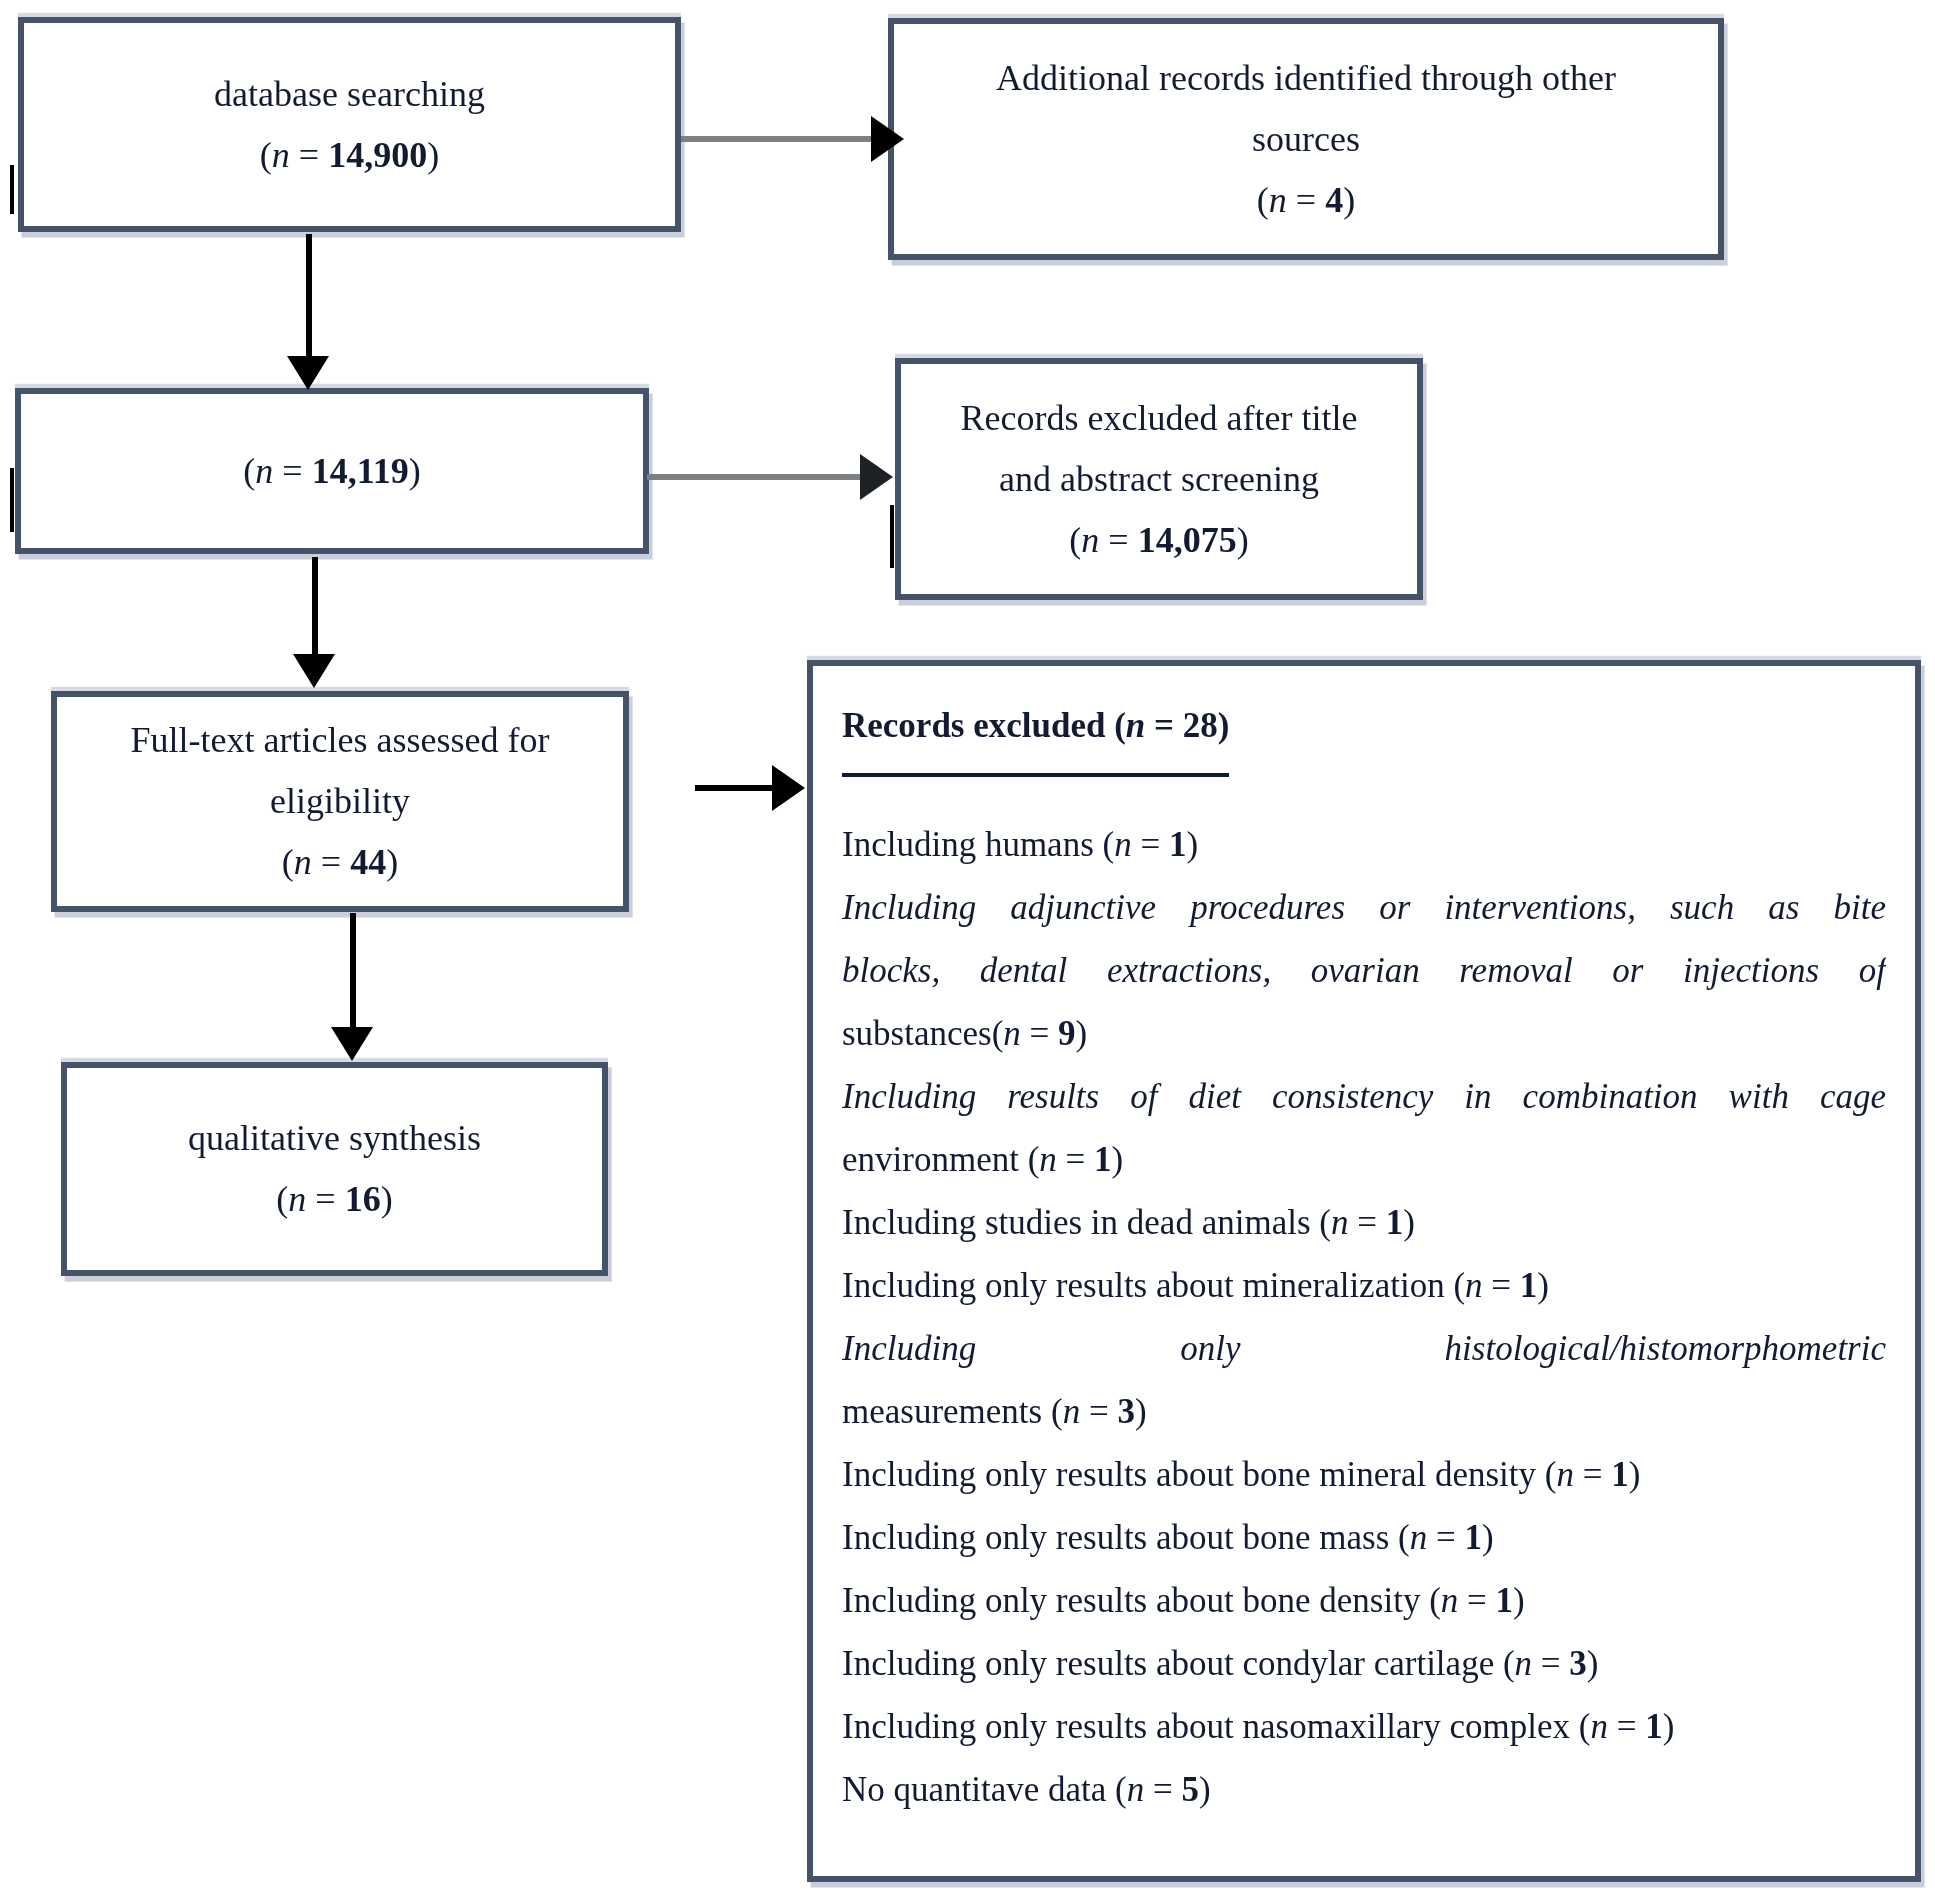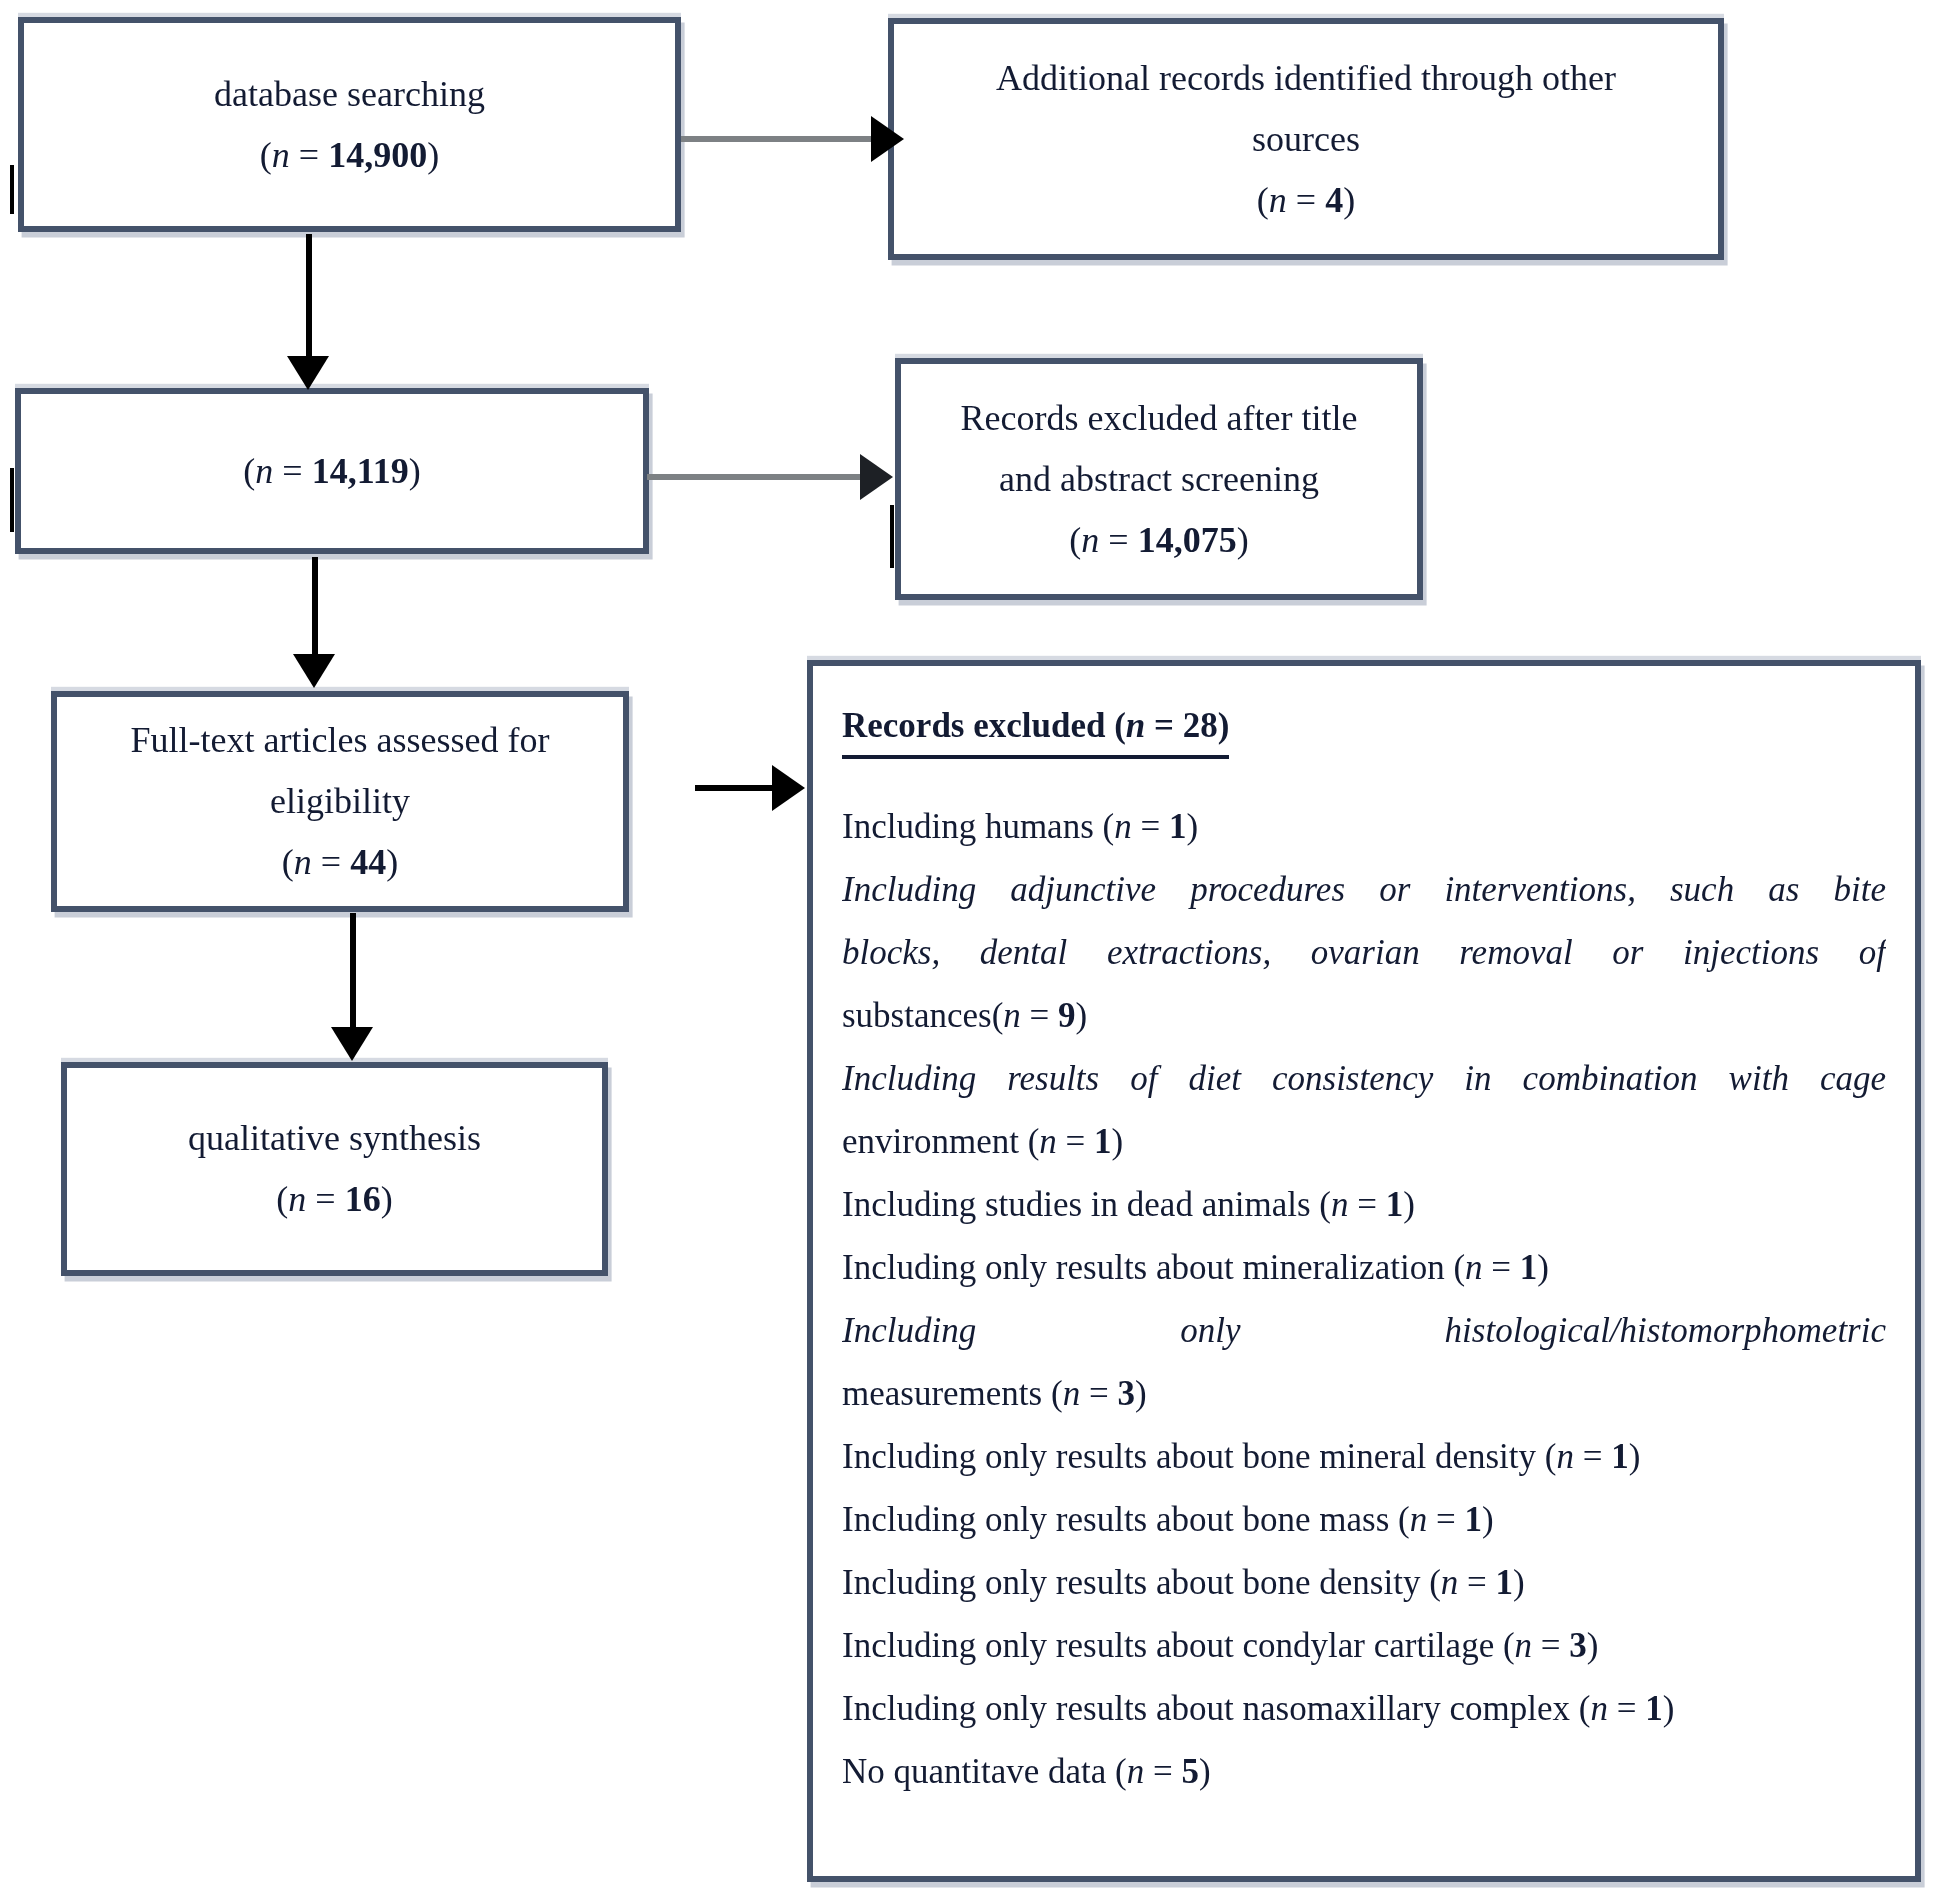--- a/index.html
+++ b/index.html
@@ -35,21 +35,21 @@
     padding:32px 29px 0 29px;
     font-size:35px;
     text-align:left;
   }
   .fline{height:63px;line-height:63px;overflow:hidden;}
   .jline{text-align:justify;text-align-last:justify;font-style:italic;}
   .phead{
     font-weight:bold;
     display:inline-block;
     border-bottom:4.2px solid #131b33;
-    padding-bottom:1px;
+    padding-bottom:19px;
     height:auto;line-height:56px;
     margin-bottom:36px;
     white-space:nowrap;
   }
   
   .hline{position:absolute;height:6px;}
   .vline{position:absolute;width:5.5px;background:#000000;}
   .gray{background:#7d8184;}
   .black{background:#000000;}
   .arr-right{

